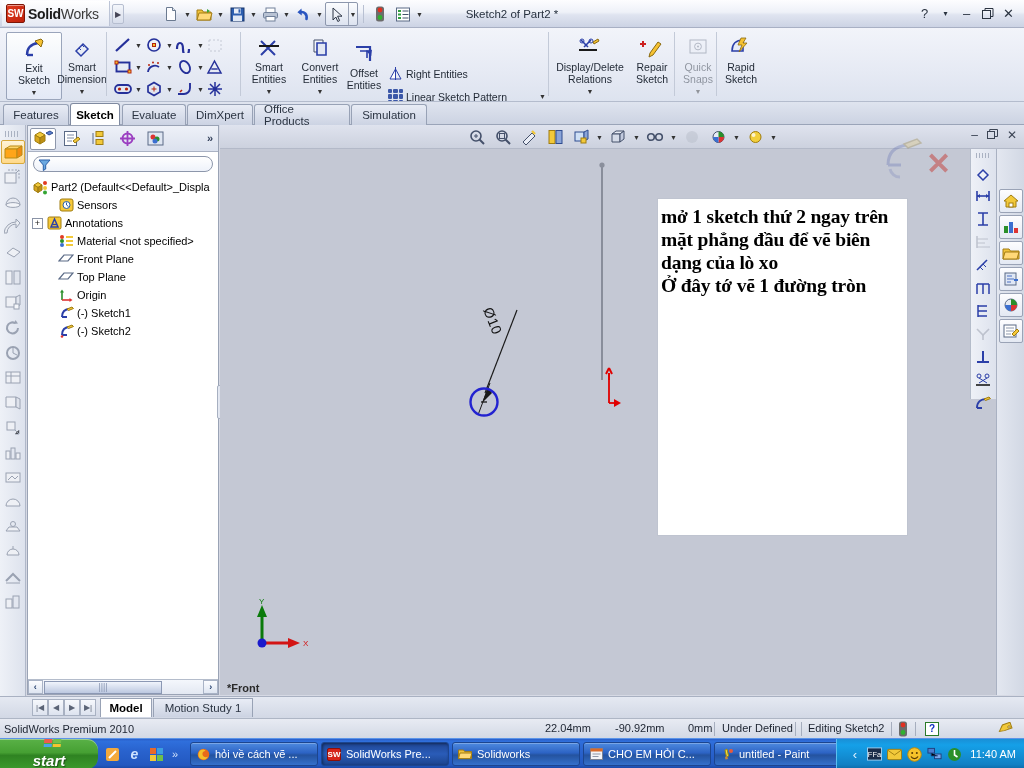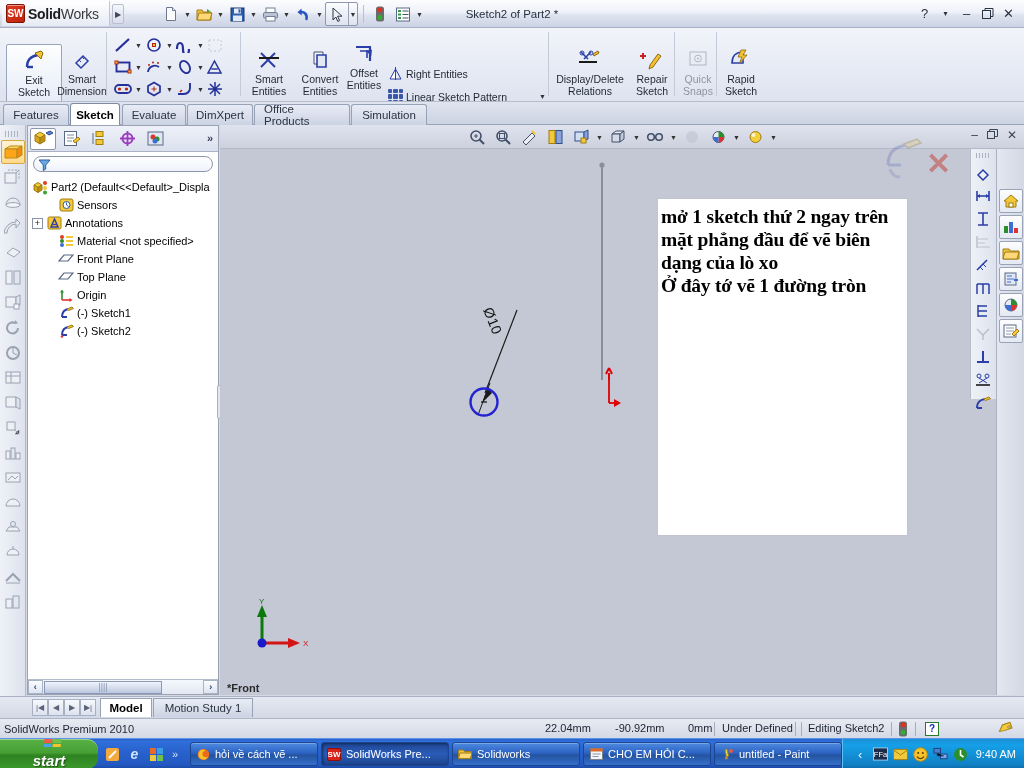--- a/index.html
+++ b/index.html
@@ -65,21 +65,21 @@
            font-size: 13px; color: #2a3340; }
 
   
   #ribbon {
     position: absolute; left: 0; top: 28px; width: 1024px; height: 74px;
     background: linear-gradient(to bottom,#f2f4fa 0%, #e6eaf4 60%, #dde3ef 100%);
     border-bottom: 1px solid #b4bccd;
     overflow: hidden;
   }
   .cmd-big {
-    position: absolute; top: 16px; width: 56px; height: 68px;
+    position: absolute; top: 4px; width: 56px; height: 68px;
     display: flex; flex-direction: column; align-items: center;
     padding-top: 3px; color: #1f2733; text-align: center; line-height: 11px; font-size: 10.5px;
   }
   .cmd-big.active {
     background: linear-gradient(to bottom,#fdfefe,#e3e9f6);
     border: 1px solid #9aa5bb; border-radius: 2px;
   }
   .cmd-ico { width: 26px; height: 26px; display:flex;align-items:center;justify-content:center; }
   .cmd-lbl { margin-top: 1px; }
   .cmd-dd { font-size: 7px; color: #333; margin-top: 1px; }
@@ -1347,17 +1347,17 @@
             <rect x="8" y="7" width="7" height="5" fill="#7aa8e8" stroke="#1e3f7e"></rect>
             <path d="M4.5 6v3h7" stroke="#1e3f7e"></path>
           </svg>
       </span>
       <span class="tr-ico">
         <svg width="15" height="15" viewBox="0 0 15 15">
             <circle cx="7.5" cy="7.5" r="6.5" fill="#2a8f2a"></circle>
             <path d="M7.5 3v5l3 2" stroke="#fff" stroke-width="1.6" fill="none"></path>
           </svg>
       </span>
-      <span id="clock">9:40 AM</span>
+      <span id="clock">11:40 AM</span>
     </div>
   </div>
 
 </div>
 
 </body></html>

